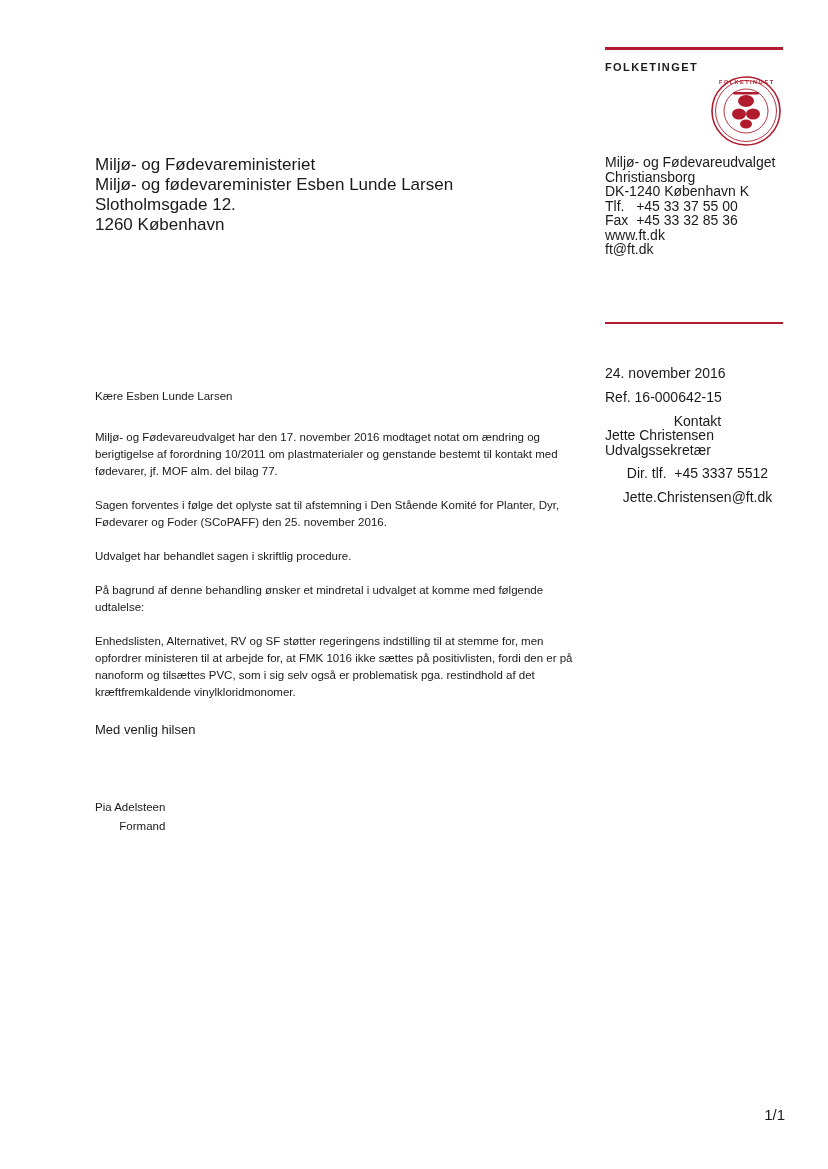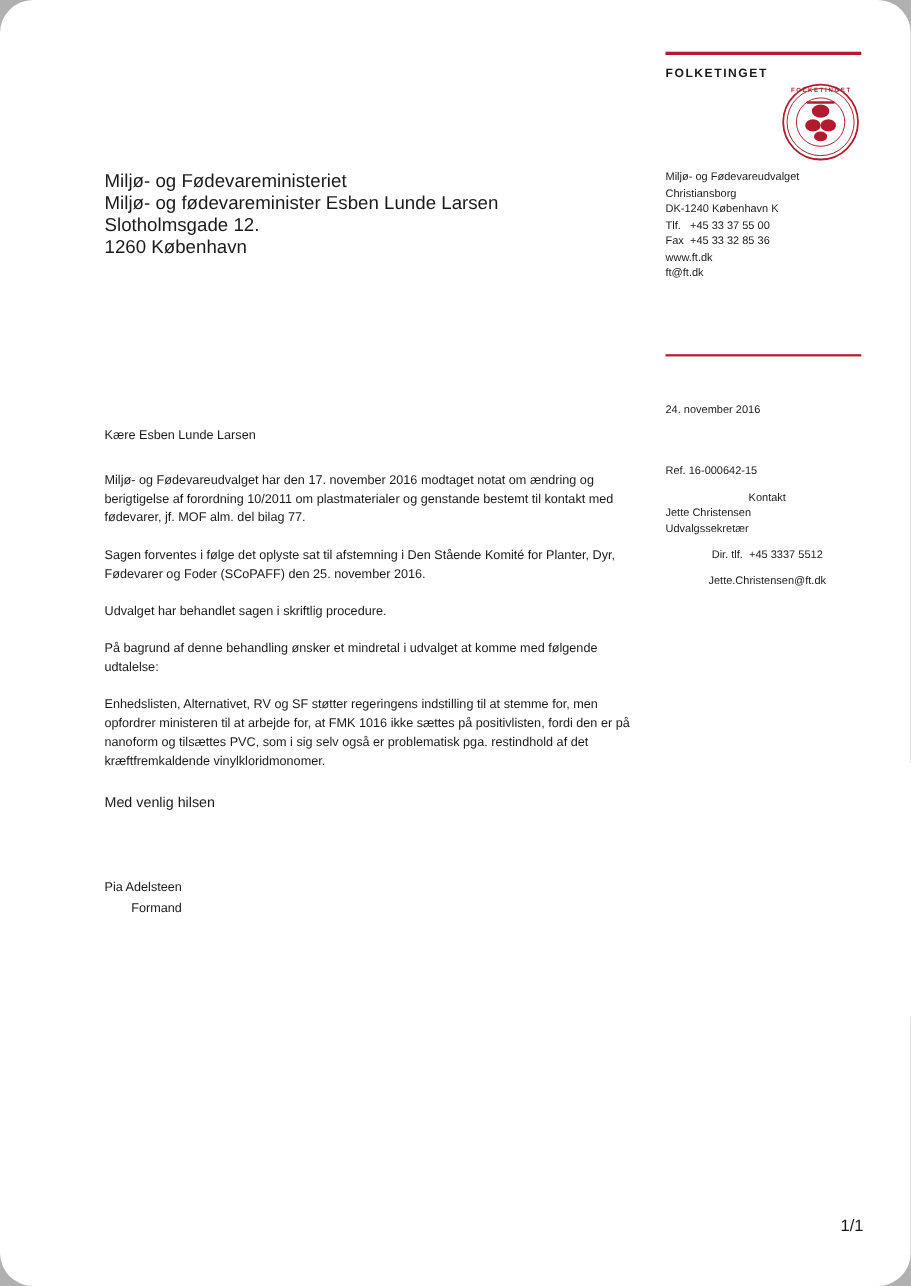--- a/index.html
+++ b/index.html
@@ -9,21 +9,20 @@
   }
   .page {
     position: relative;
     width: 828px;
     height: 1169px;
     background: #ffffff;
     margin: 0 auto;
     overflow: hidden;
     font-family: "Liberation Sans", sans-serif;
     color: #1a1a1a;
-    border-radius: 30px;
   }
 
   
   .lh-rule {
     position: absolute;
     left: 605px;
     top: 47px;
     width: 178px;
     height: 3px;
     background: #b01c2e;
@@ -52,27 +51,27 @@
     top: 322px;
     width: 178px;
     height: 1.5px;
     background: #b01c2e;
   }
 
   
   .rcol {
     position: absolute;
     left: 605px;
-    font-size: 10px;
+    font-size: 14px;
     line-height: 14.5px;
     color: #1a1a1a;
   }
   .rcol.addr { top: 155px; width: 185px; }
   .rcol.date { top: 346px; margin-top: 20px; }
-  .rcol.ref  { top: 390px; width: 185px; margin-top: 32px; }
+  .rcol.ref  { top: 390px; width: 185px; }
   .rcol .sp-top { }
   .rcol .sp-top2 { margin-top: 9px; text-align: center; }
   .tl-row { white-space: pre; }
 
   
   .recipient {
     position: absolute;
     left: 95px;
     top: 155px;
     font-size: 17px;

